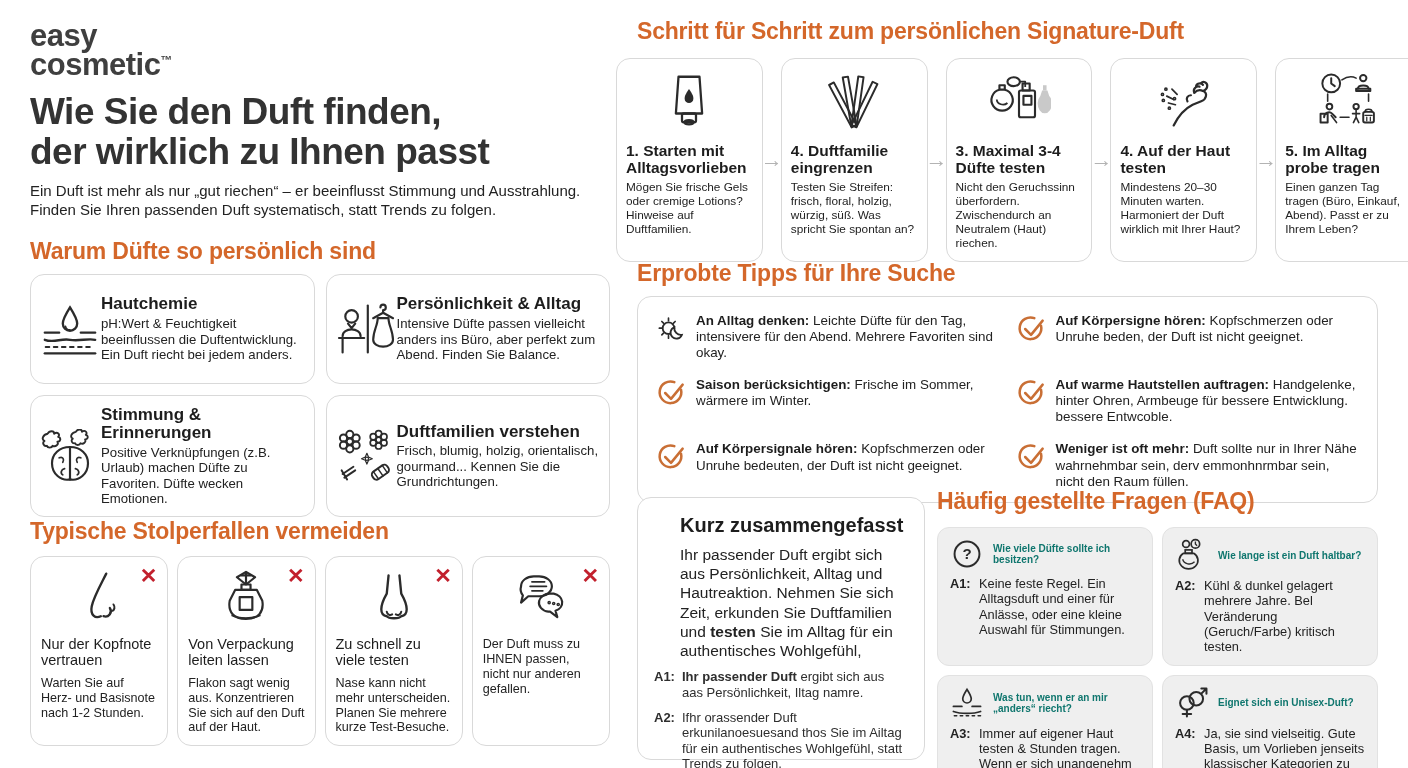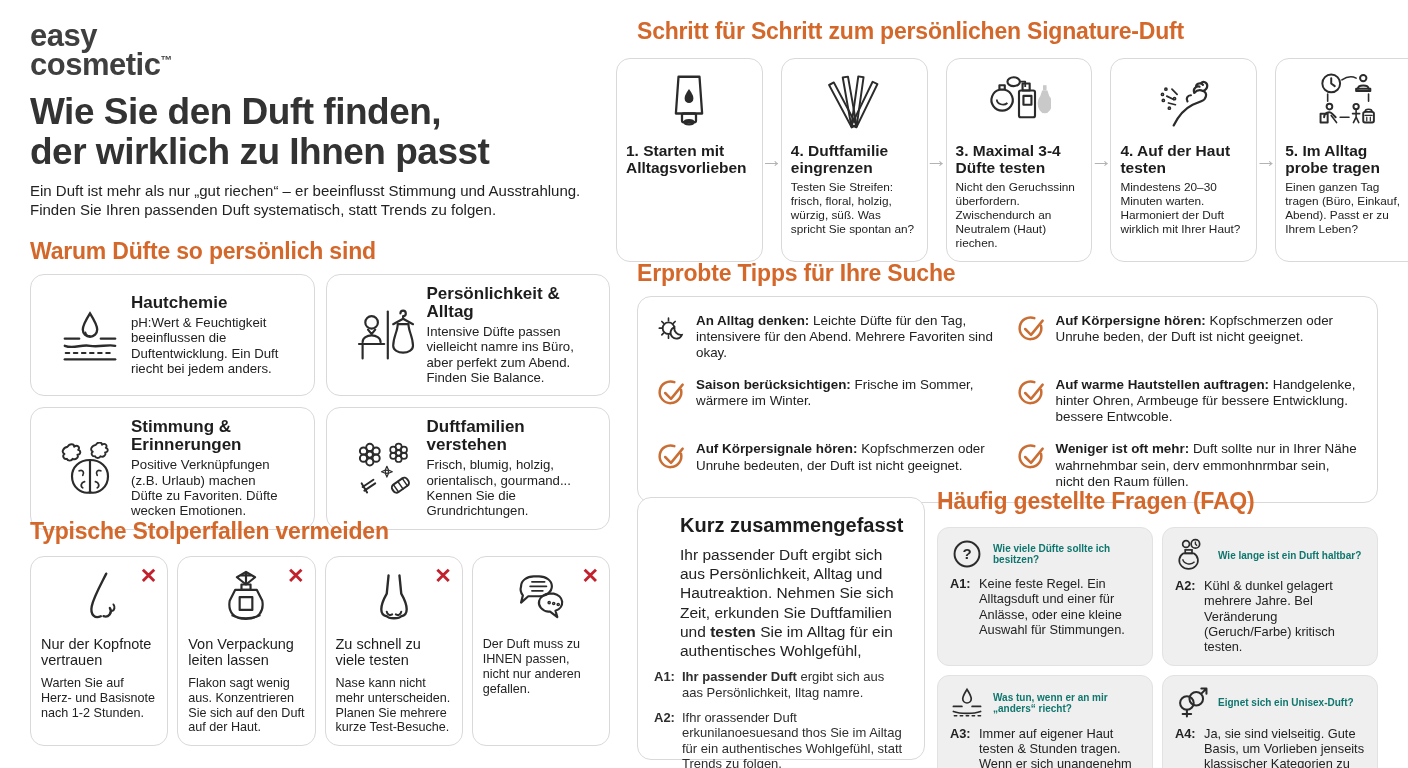--- a/index.html
+++ b/index.html
@@ -10,21 +10,21 @@
         color:#3f3f3f;letter-spacing:-.5px;}
   .logo sup{font-size:12px;font-weight:700;}
   .h1{position:absolute;left:30px;top:92px;font-size:37px;font-weight:800;line-height:1.08;
       color:#333;letter-spacing:-.5px;}
   .intro{position:absolute;left:30px;top:182px;font-size:15px;line-height:1.25;color:#222;width:600px;}
   .h2{font-size:23px;font-weight:800;color:#d4672a;letter-spacing:-.2px;}
   .h2.why{position:absolute;left:30px;top:238px;}
   .why-grid{position:absolute;left:30px;top:274px;width:580px;display:grid;
             grid-template-columns:1fr 1fr;gap:11px;}
   .card{background:#fff;border:1.5px solid #d9d9d9;border-radius:14px;}
-  .why-card{display:flex;align-items:center;gap:10px;padding:10px 28px;min-height:88px;}
+  .why-card{display:flex;align-items:center;padding:10px 8px;min-height:88px;}
   .why-ic{flex:0 0 62px;display:flex;justify-content:center;}
   .why-tx{flex:1;}
   .why-title{font-weight:800;font-size:17px;line-height:1.05;margin-bottom:3px;color:#1d1d1d;}
   .why-body{font-size:13.2px;line-height:1.17;color:#222;}
   .h2.pit{position:absolute;left:30px;top:518px;}
   .pit-grid{position:absolute;left:30px;top:556px;width:580px;display:grid;
             grid-template-columns:repeat(4,1fr);gap:9px;}
   .pit-card{position:relative;padding:12px 10px 10px;min-height:160px;}
   .pit-x{position:absolute;top:8px;right:10px;color:#c2202d;font-size:21px;font-weight:700;line-height:1;}
   .pit-ic{display:flex;justify-content:center;height:62px;margin-bottom:6px;}
@@ -113,21 +113,21 @@
           <path d="M6 38 C6 28 26 28 26 38"></path>
             <path d="M12 24 l4 5 4 -5"></path>
             <path d="M2 40 H30 M6 40 V56"></path>
           <path d="M48 6 a3 3 0 1 1 3 3 v3"></path>
           <path d="M40 18 L51 12 L62 18"></path>
           <path d="M45 18 C45 26 40 32 40 42 C40 52 62 52 62 42 C62 32 57 26 57 18 Z"></path>
         </svg>
       </span>
       <span class="why-tx">
         <div class="why-title">Persönlichkeit &amp; Alltag</div>
-        <div class="why-body">Intensive Düfte passen vielleicht namre ins Büro, aber perfekt zum Abend. Finden Sie Balance.</div>
+        <div class="why-body">Intensive Düfte passen vielleicht anders ins Büro, aber perfekt zum Abend. Finden Sie Balance.</div>
       </span>
     </div>
 
     <div class="card why-card">
       <span class="why-ic">
         <svg class="ic" width="58" height="54" viewBox="0 0 64 60" fill="none" stroke="#2b2b2b" stroke-width="2.4" stroke-linecap="round" stroke-linejoin="round">
           <path d="M8 8 c2 -4 8 -4 8 0 c4 -3 8 1 5 4 c4 1 3 6 -1 6 c2 3 -2 7 -6 5 c-1 3 -6 3 -7 0 c-4 1 -6 -4 -3 -6 c-4 -2 -2 -8 4 -9 Z" transform="translate(0,-2) scale(0.9)"></path>
           <path d="M50 6 c2 -4 8 -4 8 0 c4 -3 8 1 5 4 c4 1 3 6 -1 6 c2 3 -2 7 -6 5 c-1 3 -6 3 -7 0 c-4 1 -6 -4 -3 -6 c-4 -2 -2 -8 4 -9 Z" transform="translate(-4,-2) scale(0.85)"></path>
           <path d="M32 20 C20 20 12 28 12 38 C12 50 22 58 32 56 C42 58 52 50 52 38 C52 28 44 20 32 20 Z"></path>
           <path d="M32 20 V56"></path>
@@ -245,20 +245,21 @@
     <div class="card step-card">
       <span class="step-ic">
         <svg class="ic" width="56" height="64" viewBox="0 0 64 72" fill="none" stroke="#2b2b2b" stroke-width="2.6" stroke-linejoin="round">
           <path d="M20 6 H44 L47 48 H17 Z"></path>
           <rect x="24" y="48" width="16" height="10" rx="2"></rect>
             <ellipse cx="32" cy="58" rx="5" ry="2.4"></ellipse>
           <path d="M32 20 c-4 6 -5 8 -5 11 a5 5 0 0 0 10 0 c0 -3 -1 -5 -5 -11 Z" fill="#2b2b2b" stroke="none"></path>
         </svg>
       </span>
       <div class="step-title">1. Starten mit Alltagsvorlieben</div>
+      <div class="step-body">Mögen Sie frische Gels oder cremige Lotions? Hinweise auf Duftfamilien.</div>
     </div>
     <div class="step-arrow">→</div>
 
     <div class="card step-card">
       <span class="step-ic">
         <svg class="ic" width="60" height="64" viewBox="0 0 64 72" fill="none" stroke="#2b2b2b" stroke-width="2.2" stroke-linejoin="round">
           <g transform="rotate(-28 32 62)">
               <rect x="29" y="8" width="6" height="54"></rect>
             </g>
           <g transform="rotate(-10 32 62)">

